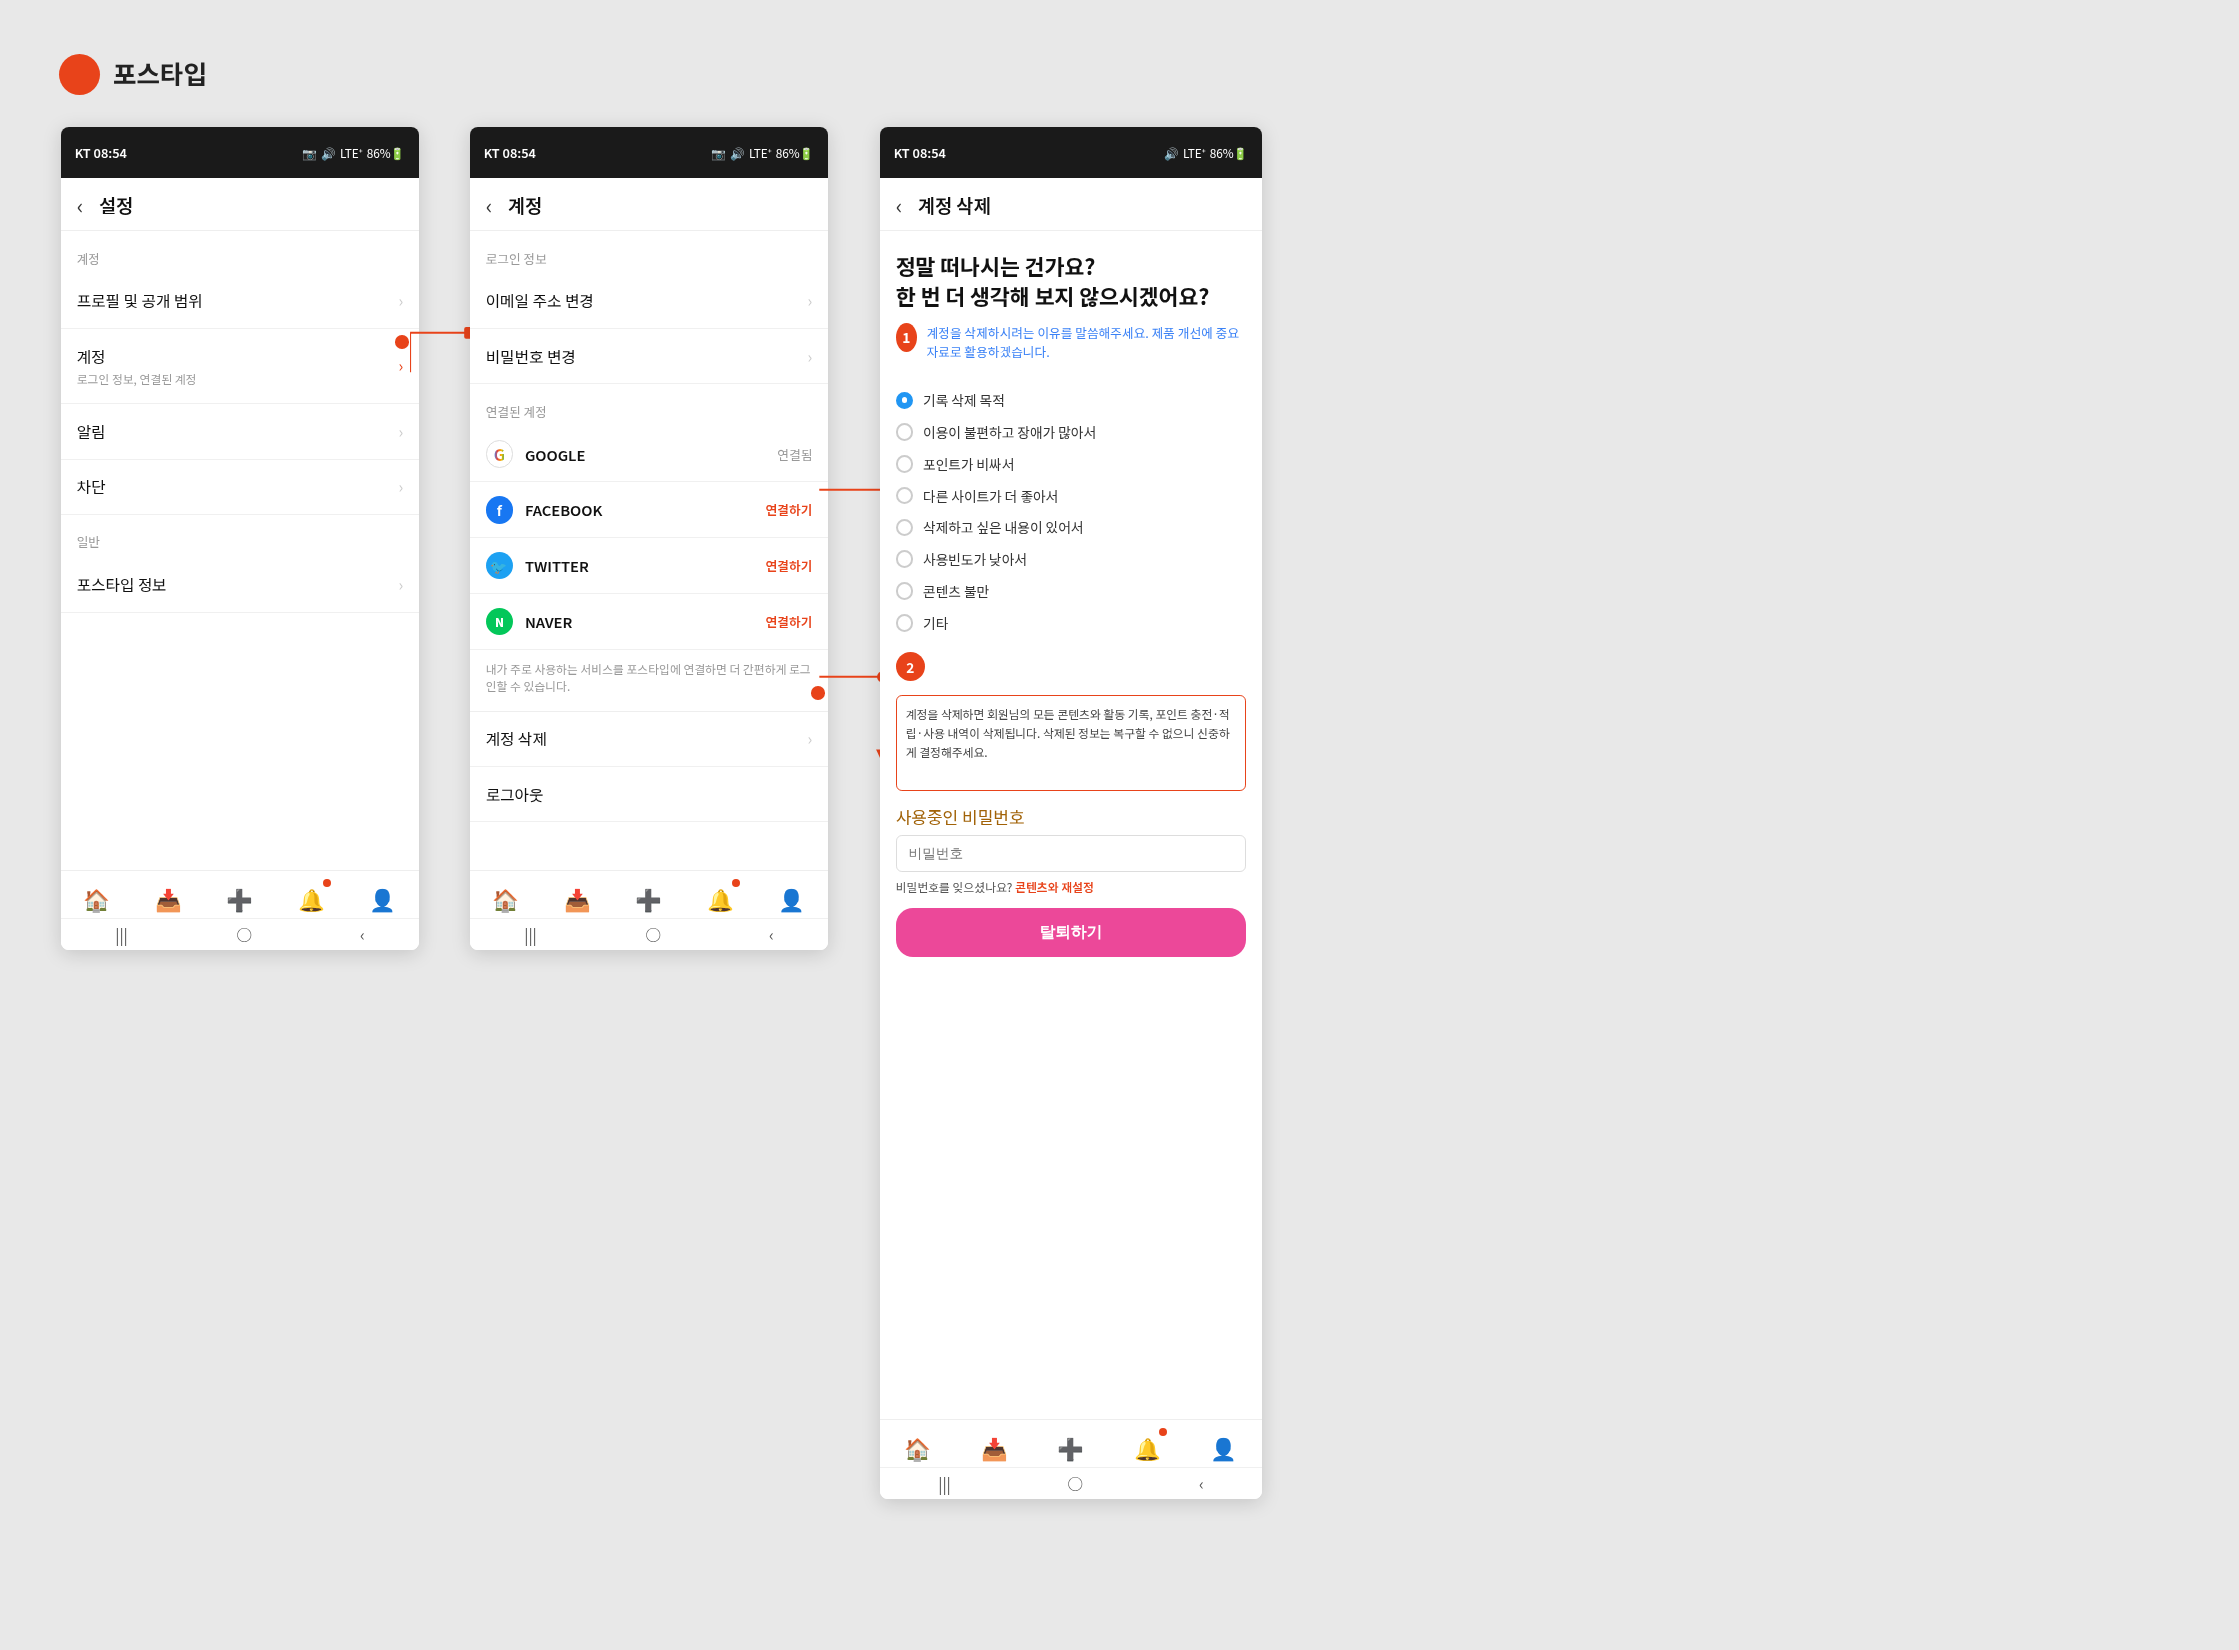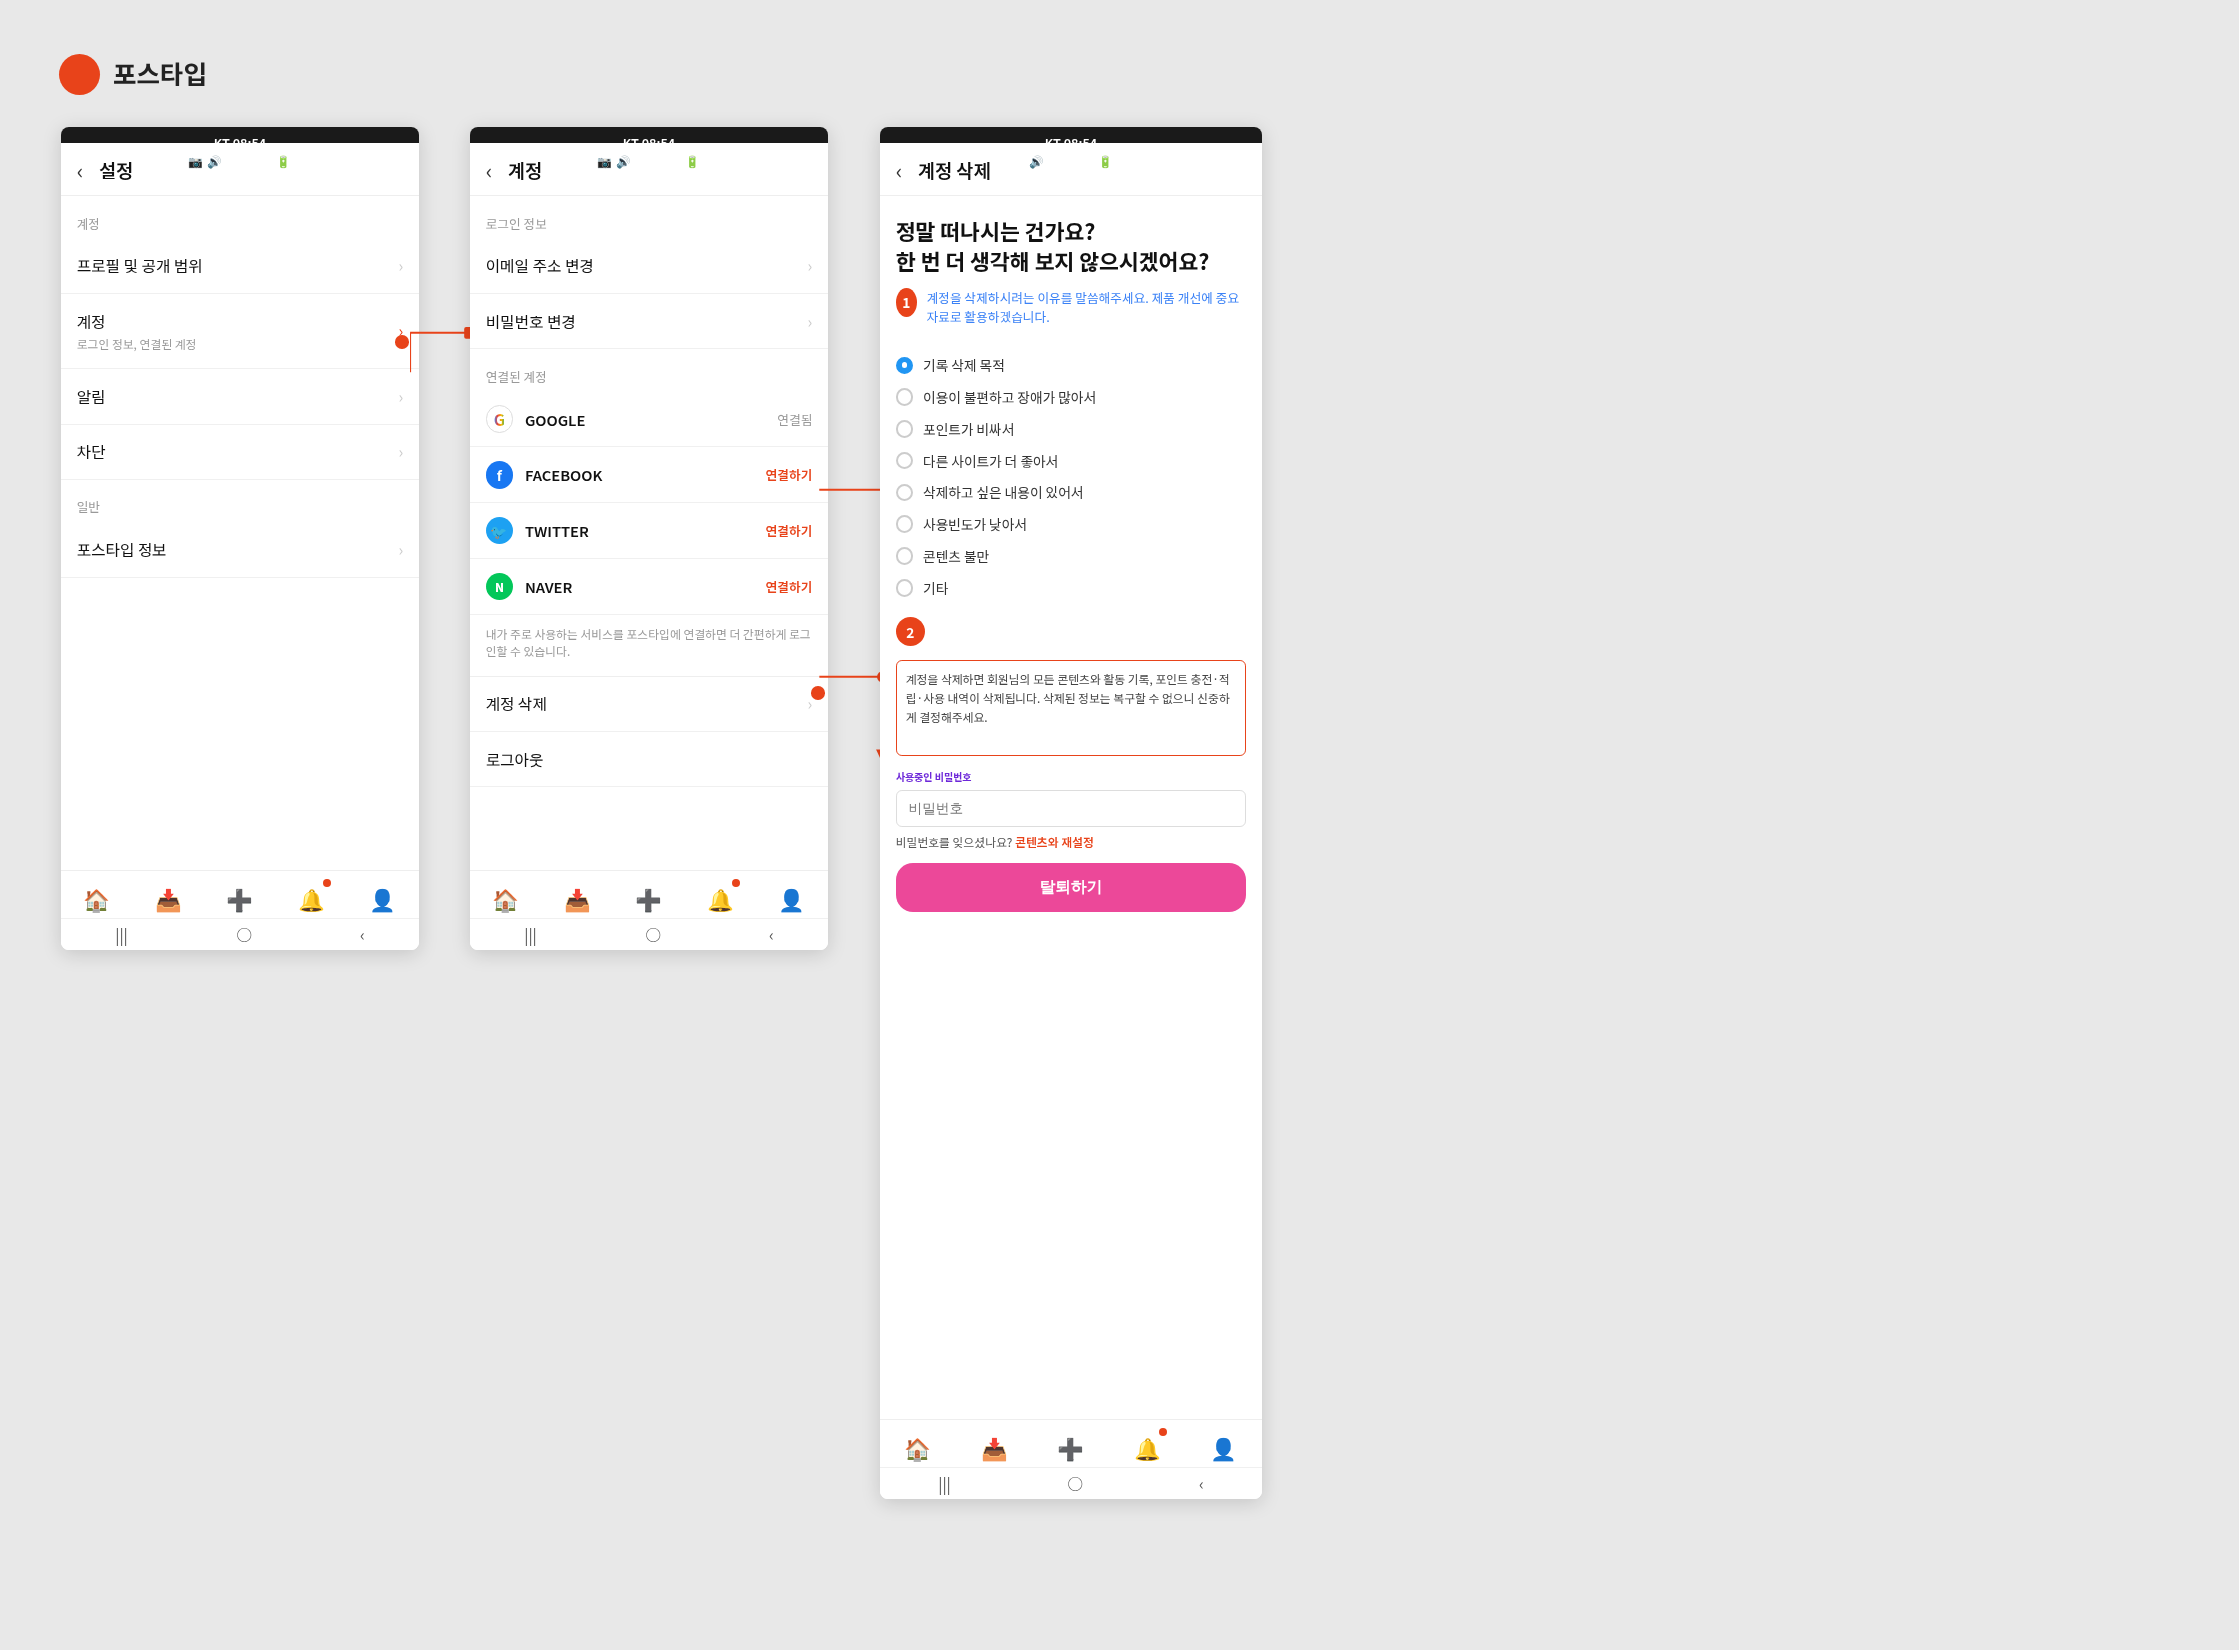--- a/index.html
+++ b/index.html
@@ -44,22 +44,21 @@
 
     
     .status-bar {
       background: #1a1a1a;
       color: #fff;
       font-size: 12.7px;
       padding: 5.9px 13.7px;
       display: flex;
       justify-content: space-between;
       align-items: center;
-      height: 16px;
-      flex-direction: column;
+      height: 51px;
     }
     .status-left { font-weight: 600; font-size: 12.7px; }
     .status-right { font-size: 11.8px; display: flex; align-items: center; gap: 3.9px; }
 
     
     .nav-bar {
       display: flex;
       align-items: center;
       padding: 0 15.7px;
       height: 53px;
@@ -243,23 +242,23 @@
       border: 1px solid #e8431a;
       border-radius: 5.9px;
       padding: 9px;
       margin: 13.7px 0;
       font-size: 11.8px;
       color: #444;
       line-height: 1.6;
     }
 
     .password-section-label {
-      font-size: 10px;
-      font-weight: 700;
-      color: #6d28d9;
+      font-size: 17px;
+      font-weight: 400;
+      color: #a16207;
       margin: 11.8px 0 5.9px;
     }
     .password-input {
       width: 100%;
       border: 1px solid #ddd;
       border-radius: 5.9px;
       padding: 9.8px 11.8px;
       font-size: 13.7px;
       color: #aaa;
     }

